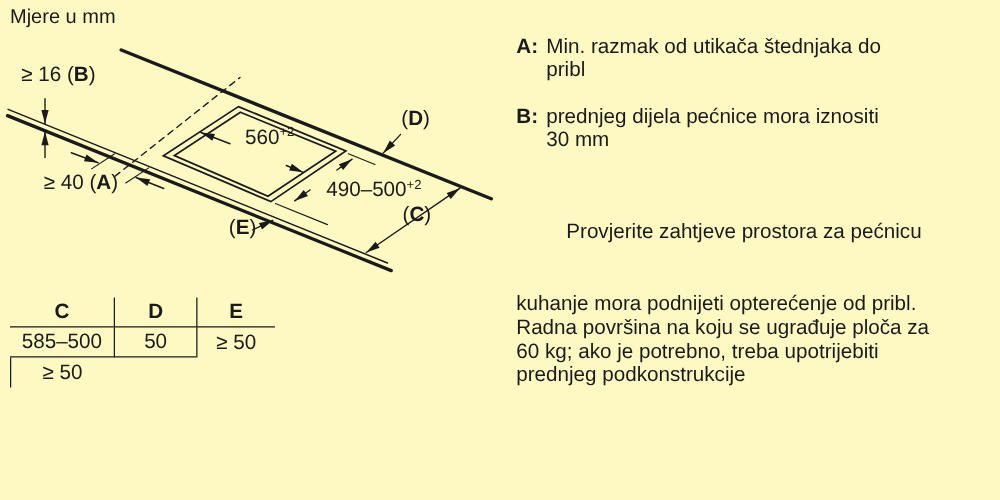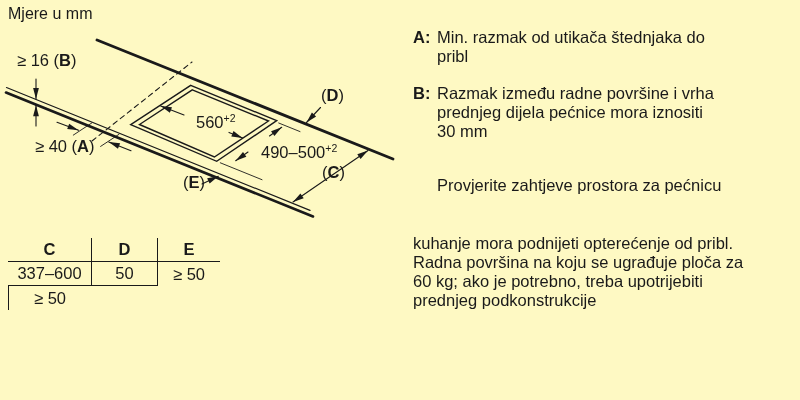--- a/index.html
+++ b/index.html
@@ -36,21 +36,21 @@
     white-space:nowrap;
   }
   .spec-table .th{font-weight:bold;}
   .spec-table .bb{border-bottom:1.5px solid #1a1a1a;}
   .spec-table .bl{border-left:1.5px solid #1a1a1a;}
   
   .notes{position:absolute;left:413px;top:0;width:385px;font-size:16.5px;line-height:19px;}
   .note-item{position:absolute;left:0;}
   .note-item .note-label{position:absolute;left:0;top:0;font-weight:bold;}
   .note-item .note-lines{margin-left:24px;}
-  .indent{margin-left:24px;}
+  .indent{margin-left:40px;}
 </style>
 </head>
 <body>
 
 <div class="page">
 
   <svg class="diagram-svg" width="400" height="235" viewBox="0 0 400 235">
     <defs>
       <marker id="arr" viewBox="0 0 12 7" refX="11.5" refY="3.5" markerWidth="12" markerHeight="7" markerUnits="userSpaceOnUse" orient="auto-start-reverse">
         <path d="M0.5,0.6 L11.5,3.5 L0.5,6.4 Z" fill="#1a1a1a"></path>
@@ -95,50 +95,49 @@
   <div class="dim-label" style="left:6px;top:51px"><span>≥ 16 (</span><b>B</b><span>)</span></div>
 
   <div class="dim-label" style="left:24px;top:137px"><span>≥ 40 (</span><b>A</b><span>)</span></div>
 
   <div class="dim-label" style="left:310px;top:86px"><span>(</span><b>D</b><span>)</span></div>
 
   <div class="dim-label" style="left:311px;top:163px"><span>(</span><b>C</b><span>)</span></div>
 
   <div class="dim-label" style="left:172px;top:173px"><span>(</span><b>E</b><span>)</span></div>
 
-  <div class="dim-label" style="left:185px;top:109px"><span>560</span><span class="sup">+2</span></div>
+  <div class="dim-label" style="left:185px;top:97px"><span>560</span><span class="sup">+2</span></div>
 
   <div class="dim-label" style="left:250px;top:139px"><span>490–500</span><span class="sup">+2</span></div>
 
   <div class="spec-table">
     <div class="cell th bb">C</div>
     <div class="cell th bb bl">D</div>
     <div class="cell th bb bl">E</div>
 
-    <div class="cell bb">337–600</div>
+    <div class="cell bb">585–500</div>
     <div class="cell bb bl">50</div>
 
     <div class="cell bl">≥ 50</div>
     <div class="cell bl">≥ 50</div>
   </div>
 
   <div class="notes">
 
     <div class="note-item" style="top:28px">
       <span class="note-label">A:</span>
       <div class="note-lines">
         <div>Min. razmak od utikača štednjaka do</div>
         <div>pribl</div>
       </div>
     </div>
 
     <div class="note-item" style="top:84px">
       <span class="note-label">B:</span>
       <div class="note-lines">
-        <div>Razmak između radne površine i vrha</div>
         <div>prednjeg dijela pećnice mora iznositi</div>
         <div>30 mm</div>
       </div>
     </div>
 
     <div class="note-item indent" style="top:176px">Provjerite zahtjeve prostora za pećnicu</div>
 
     <div class="note-item" style="top:234px">
       <div>kuhanje mora podnijeti opterećenje od pribl.</div>
       <div>Radna površina na koju se ugrađuje ploča za</div>

